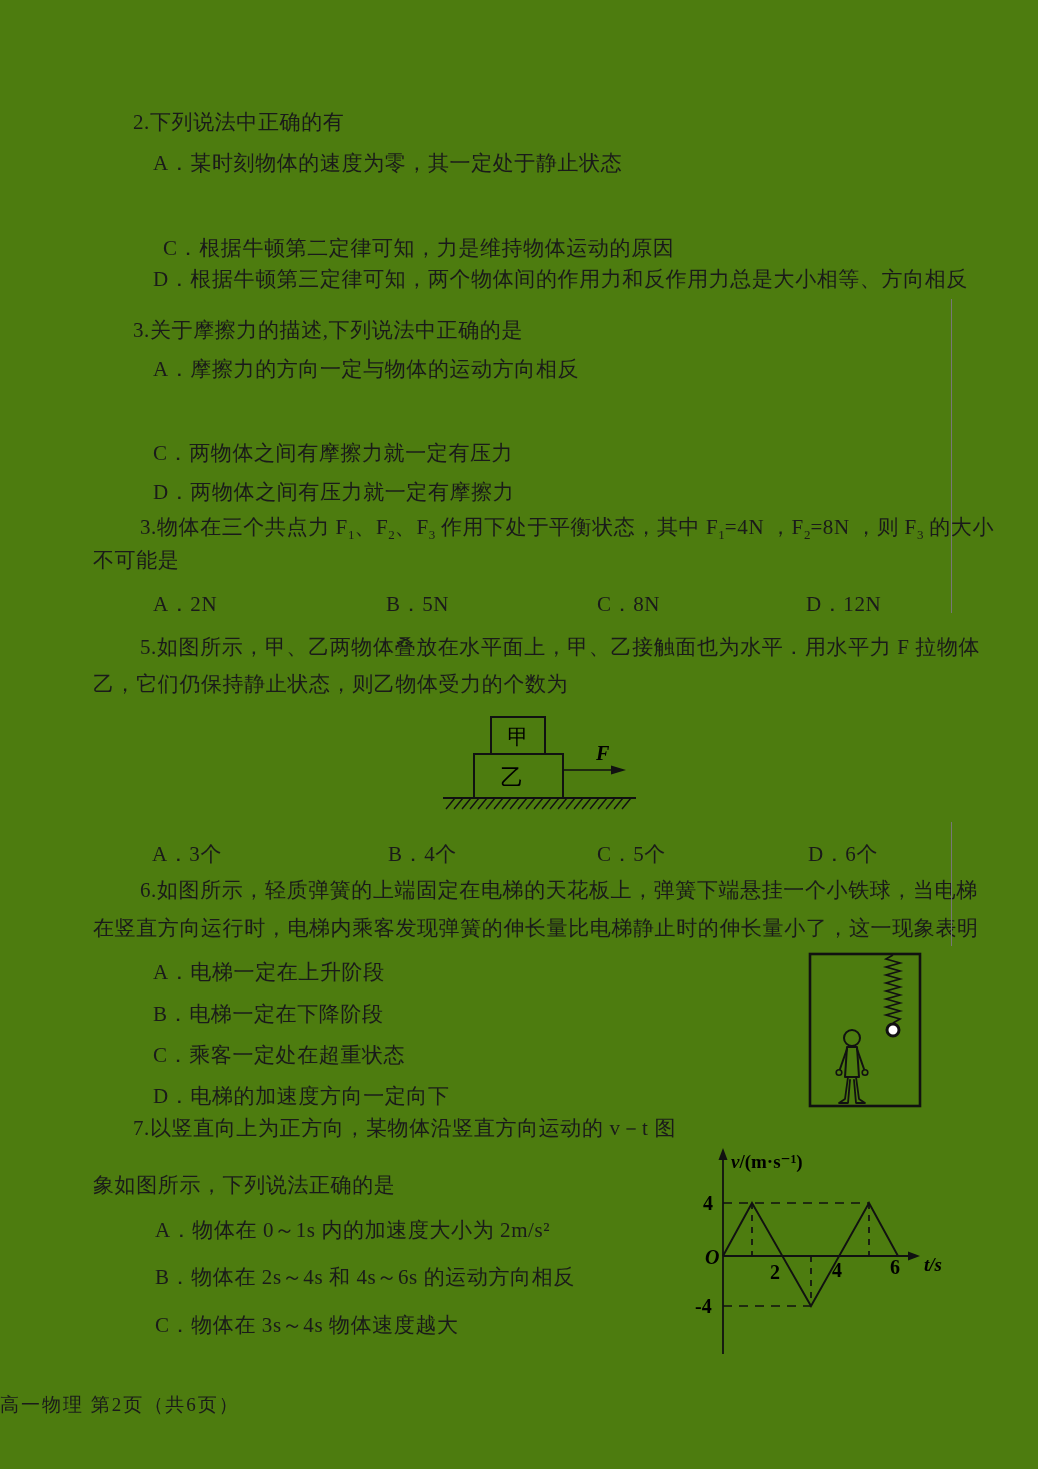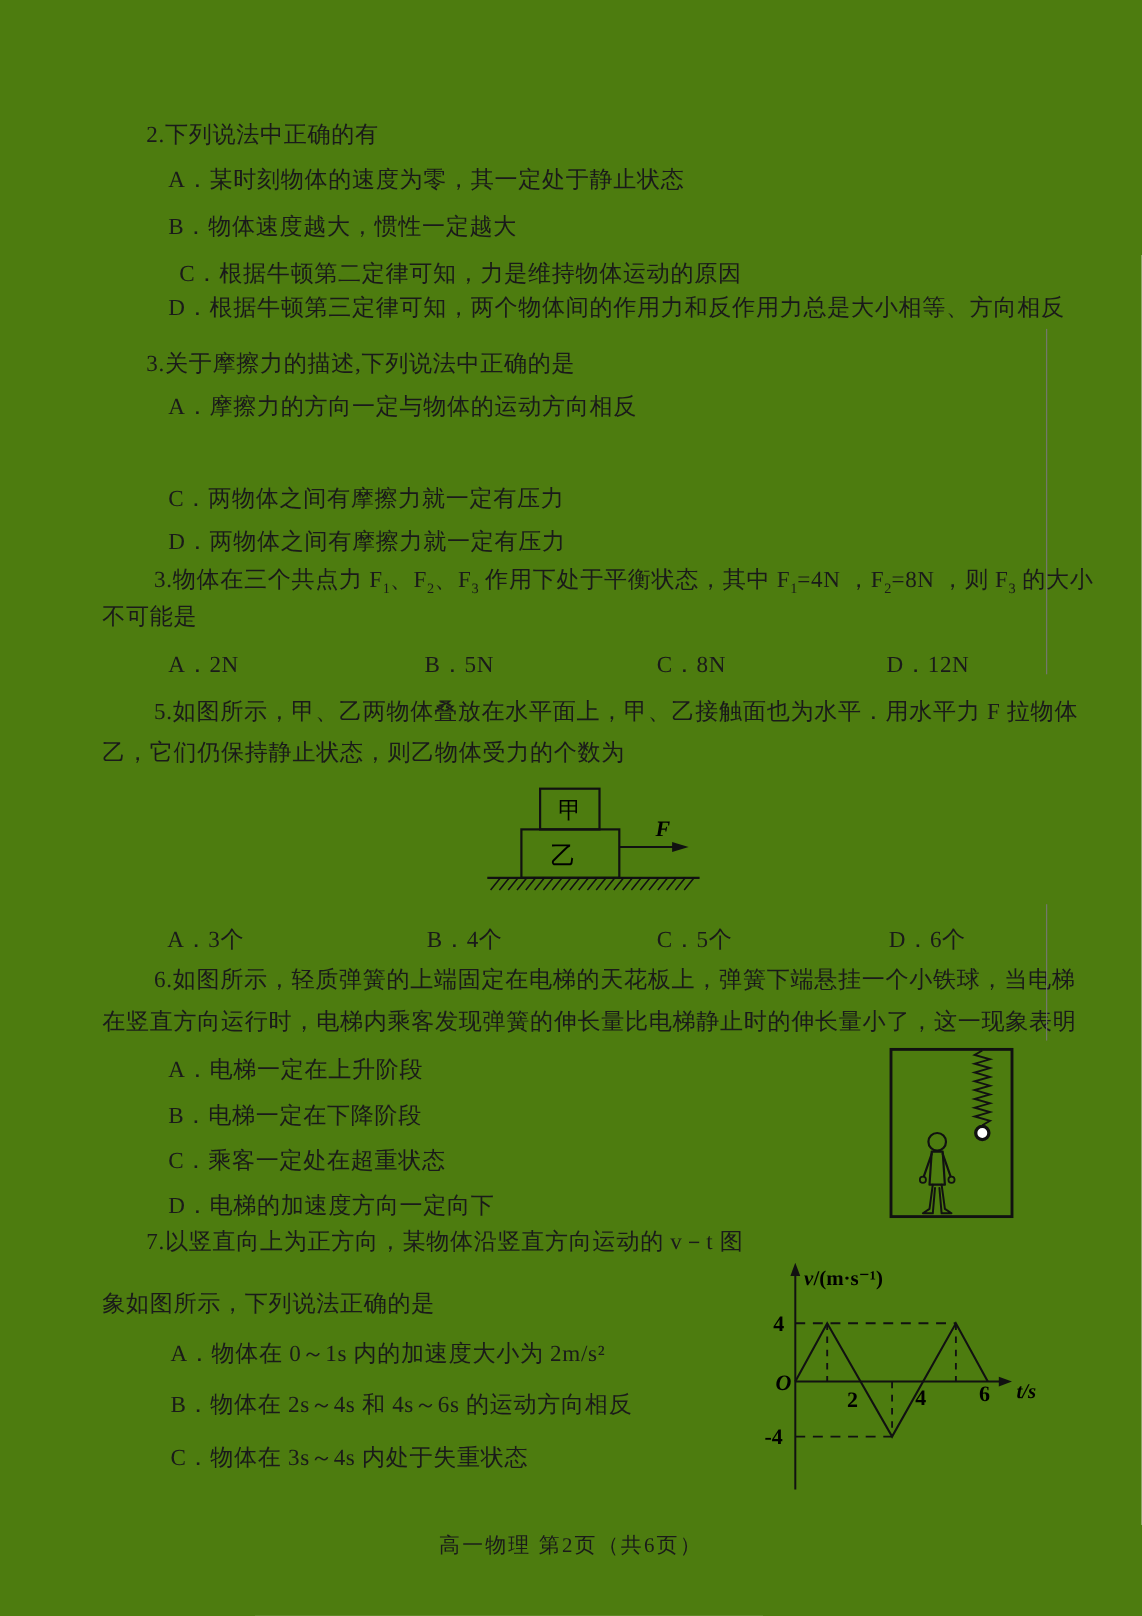--- a/index.html
+++ b/index.html
@@ -5,39 +5,38 @@
   html,body{margin:0;padding:0;background:#ffffff;}
   .page{
     position:relative;width:1038px;height:1469px;background:#4d7c0f;overflow:hidden;
     font-family:"Liberation Serif","DejaVu Serif",serif;color:#1a1a1a;text-decoration:underline;
   }
   .tl{position:absolute;font-size:21px;letter-spacing:0.6px;white-space:nowrap;line-height:24px;}
   .tl sub{font-size:13px;letter-spacing:0;}
   .opt-row span{position:absolute;font-size:21px;letter-spacing:0.6px;white-space:nowrap;}
   .artifact{position:absolute;width:1px;background:#777;}
   .fig{position:absolute;}
-  .footer{position:absolute;left:0;top:1392px;width:100%;text-align:center;
+  .footer{position:absolute;left:0;top:1392px;width:100%;
           font-size:19px;letter-spacing:2px;}
   svg text{font-family:"Liberation Serif","DejaVu Serif",serif;}
 </style>
 </head>
 <body>
 
 <div class="page">
 
   <div class="tl" style="left:133px;top:110px">2.下列说法中正确的有</div>
   <div class="tl" style="left:153px;top:151px">A．某时刻物体的速度为零，其一定处于静止状态</div>
-  <div class="tl" style="left:153px;top:194px">B．物体速度越大，惯性一定越大</div>
   <div class="tl" style="left:163px;top:236px">C．根据牛顿第二定律可知，力是维持物体运动的原因</div>
   <div class="tl" style="left:153px;top:267px">D．根据牛顿第三定律可知，两个物体间的作用力和反作用力总是大小相等、方向相反</div>
 
   <div class="tl" style="left:133px;top:318px">3.关于摩擦力的描述,下列说法中正确的是</div>
   <div class="tl" style="left:153px;top:357px">A．摩擦力的方向一定与物体的运动方向相反</div>
   <div class="tl" style="left:153px;top:441px">C．两物体之间有摩擦力就一定有压力</div>
-  <div class="tl" style="left:153px;top:480px">D．两物体之间有摩擦力就一定有压力</div>
+  <div class="tl" style="left:153px;top:480px">D．两物体之间有压力就一定有摩擦力</div>
 
   <div class="tl" style="left:140px;top:515px"><span>3.物体在三个共点力 F</span><sub>1</sub><span>、F</span><sub>2</sub><span>、F</span><sub>3</sub><span> 作用下处于平衡状态，其中 F</span><sub>1</sub><span>=4N ，F</span><sub>2</sub><span>=8N ，则 F</span><sub>3</sub><span> 的大小</span></div>
   <div class="tl" style="left:93px;top:548px">不可能是</div>
   <div class="opt-row">
     <span style="left:153px;top:590px">A．2N</span>
     <span style="left:386px;top:590px">B．5N</span>
     <span style="left:597px;top:590px">C．8N</span>
     <span style="left:806px;top:590px">D．12N</span>
   </div>
 
@@ -89,21 +88,21 @@
         <path d="M42,129 L39,151 L33,155 L42,155 L44,132" stroke-width="1.8"></path>
         <path d="M50,129 L53,151 L59,155 L50,155 L48,132" stroke-width="1.8"></path>
       </g>
     </svg>
   </div>
 
   <div class="tl" style="left:133px;top:1116px">7.以竖直向上为正方向，某物体沿竖直方向运动的 v－t 图</div>
   <div class="tl" style="left:93px;top:1173px">象如图所示，下列说法正确的是</div>
   <div class="tl" style="left:155px;top:1218px">A．物体在 0～1s 内的加速度大小为 2m/s²</div>
   <div class="tl" style="left:155px;top:1265px">B．物体在 2s～4s 和 4s～6s 的运动方向相反</div>
-  <div class="tl" style="left:155px;top:1313px">C．物体在 3s～4s 内处于失重状态</div>
+  <div class="tl" style="left:155px;top:1313px">C．物体在 3s～4s 物体速度越大</div>
 
   <div class="fig" style="left:693px;top:1140px">
     <svg width="260" height="250" viewBox="0 0 260 250">
       <g stroke="#111" stroke-width="1.8" fill="none">
         <line x1="30" y1="214" x2="30" y2="14"></line>
         <line x1="30" y1="116" x2="219" y2="116"></line>
       </g>
       <polygon points="30,8 25.5,20 34.5,20" fill="#111"></polygon>
       <polygon points="227,116 215,111.5 215,120.5" fill="#111"></polygon>
       <text x="38" y="28" font-size="19" font-weight="bold"><tspan font-style="italic">v</tspan><tspan>/(m·s⁻¹)</tspan></text>

